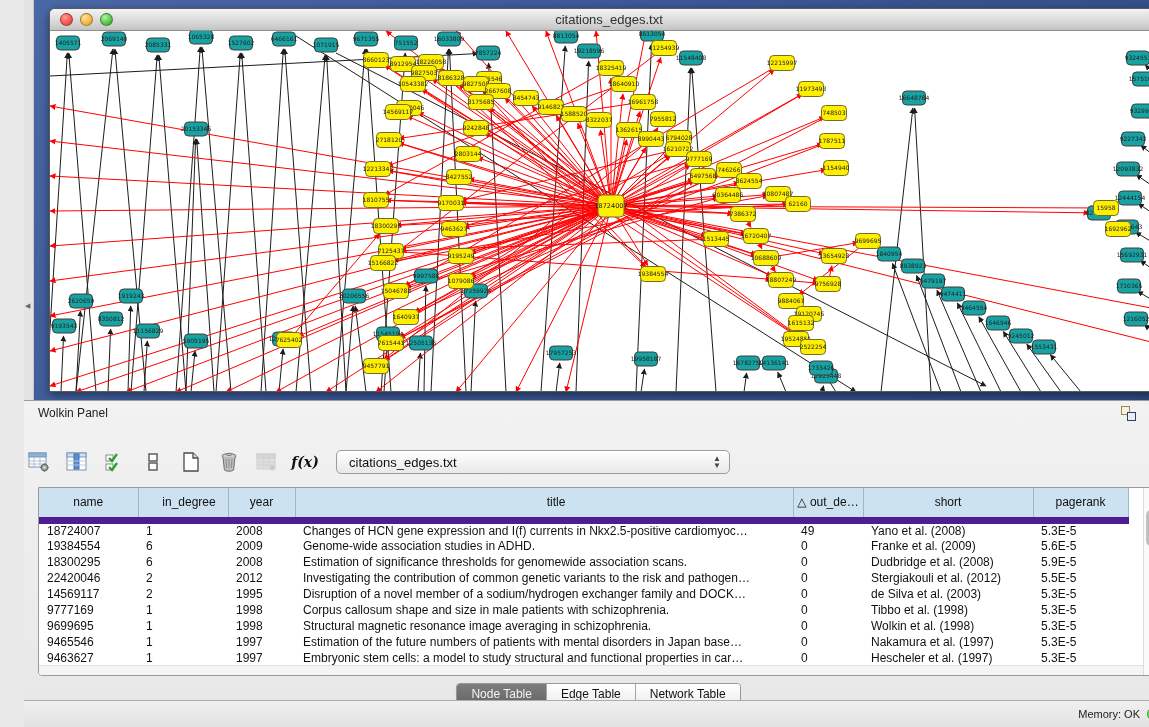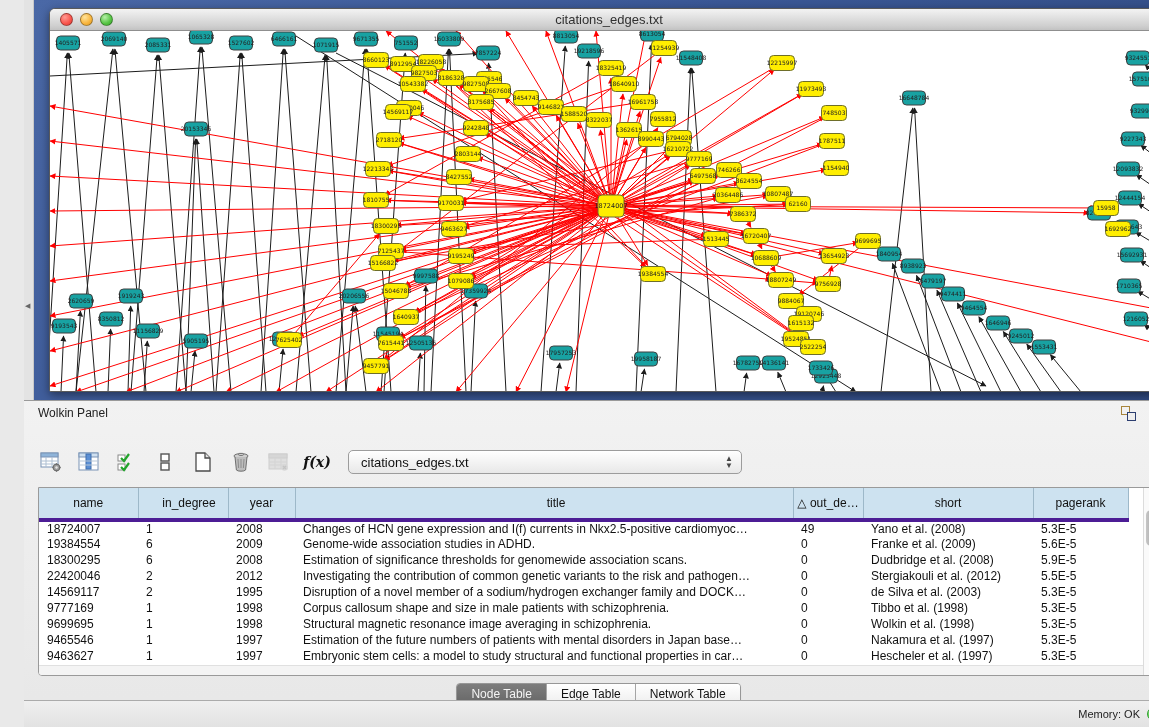--- a/index.html
+++ b/index.html
@@ -31,34 +31,34 @@
   #table-panel { position:absolute; left:0; top:400px; width:1149px; height:327px;
     background:linear-gradient(#f2f2f2,#e7e7e7); border-top:1px solid #9a9a9a; }
   #panel-header { height:24px; display:flex; align-items:center; padding:0 10px 0 14px; }
   #panel-title { font-size:12px; color:#222; }
   #panel-header-right { margin-left:auto; display:flex; align-items:center; gap:14px; }
   #float-icon { width:15px; height:15px; position:relative; cursor:pointer; }
   #float-icon .sq1 { position:absolute; left:0; top:0; width:9px; height:9px; border:1.5px solid #a8853c; }
   #float-icon .sq2 { position:absolute; right:0; bottom:0; width:9px; height:9px; border:1.5px solid #2c3e70; background:#eee; }
   #close-icon { font-size:15px; font-weight:bold; color:#1a1a1a; cursor:pointer; line-height:15px; }
 
-  #toolbar { position:absolute; left:14px; top:44px; height:34px; display:flex; align-items:center; gap:12px; }
+  #toolbar { position:absolute; left:2px; top:44px; height:34px; display:flex; align-items:center; gap:12px; }
   .tool-btn { width:26px; height:26px; display:flex; align-items:center; justify-content:center; cursor:pointer; }
   .tool-btn.disabled { opacity:.5; cursor:default; }
   #fx-icon { font-family:"DejaVu Serif", serif; font-style:italic; font-weight:bold; font-size:14px; color:#111; }
   #table-selector { margin-left:6px; width:394px; height:24px; border:1px solid #9c9c9c; border-radius:5px;
     background:linear-gradient(#ffffff,#f1f1f1 60%,#e8e8e8); display:flex; align-items:center;
     padding:0 8px 0 12px; font-size:13px; color:#111; cursor:pointer;
     box-shadow:inset 0 1px 0 #fff; }
   #selector-stepper { margin-left:auto; font-size:8px; color:#444; line-height:7px; text-align:center; }
 
   #table-box { position:absolute; left:14px; top:86px; width:1121px; height:189px;
     background:#fff; border:1px solid #9a9a9a; border-radius:0 0 4px 4px; overflow:hidden; }
   #tbl { border-collapse:collapse; table-layout:fixed; font-size:12px; color:#111; width:1089px; }
-  #tbl th { background:#cde2f0; border-right:1px solid #9db8c9; border-bottom:4px solid #4c1d95;
+  #tbl th { background:#cde2f0; border-right:1px solid #9db8c9; border-bottom:7px solid #4c1d95;
     font-weight:normal; font-size:12px; height:32px; text-align:center; overflow:hidden; white-space:nowrap; }
   #tbl td { height:16px; padding:0 4px 0 8px; white-space:nowrap; overflow:hidden; }
   #tbl tr.data-row { cursor:default; }
   #vscroll { position:absolute; right:0; top:0; width:15px; height:189px; background:#fafafa; border-left:1px solid #dcdcdc; }
   #vthumb { position:absolute; left:2px; top:22px; width:10px; height:36px; border-radius:5px;
     background:linear-gradient(90deg,#c6c6c6,#9f9f9f); cursor:pointer; }
   #hscroll { position:absolute; left:0; bottom:0; width:1106px; height:10px; background:#f4f4f4; border-top:1px solid #e0e0e0; }
 
   #tabbar { position:absolute; left:0; top:282px; width:1149px; display:flex; justify-content:center; }
   #segments { display:inline-flex; border:1px solid #979797; border-radius:4px; overflow:hidden;

